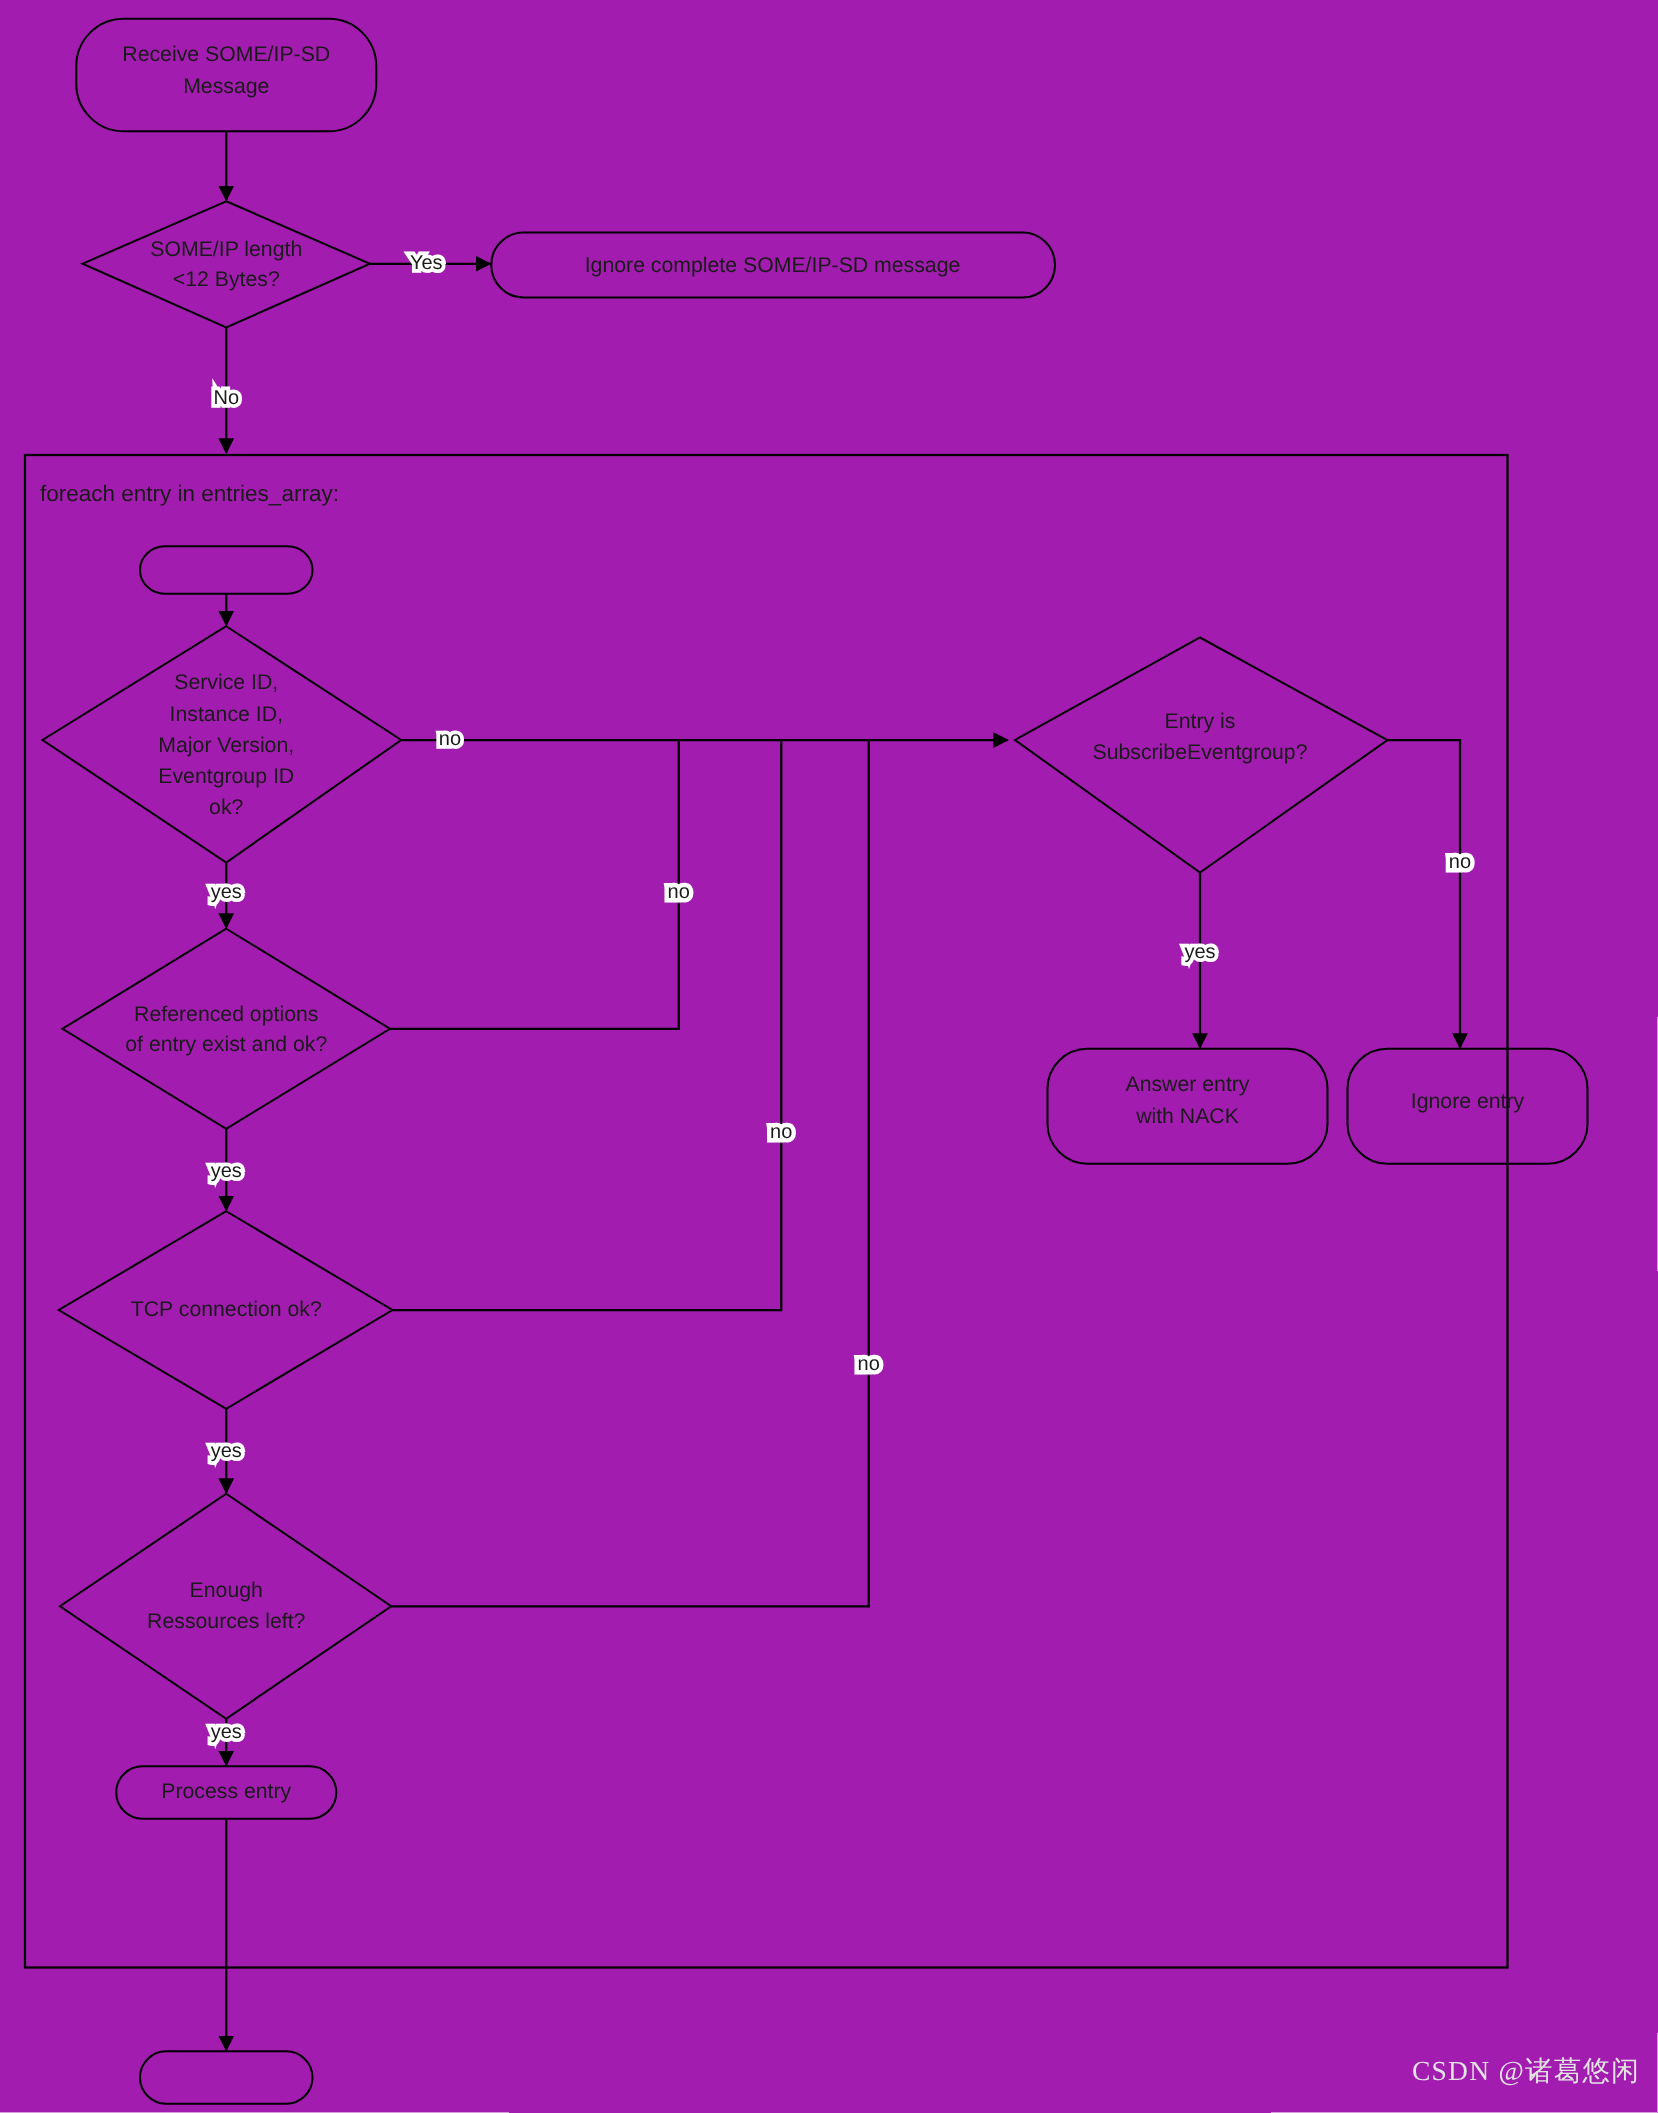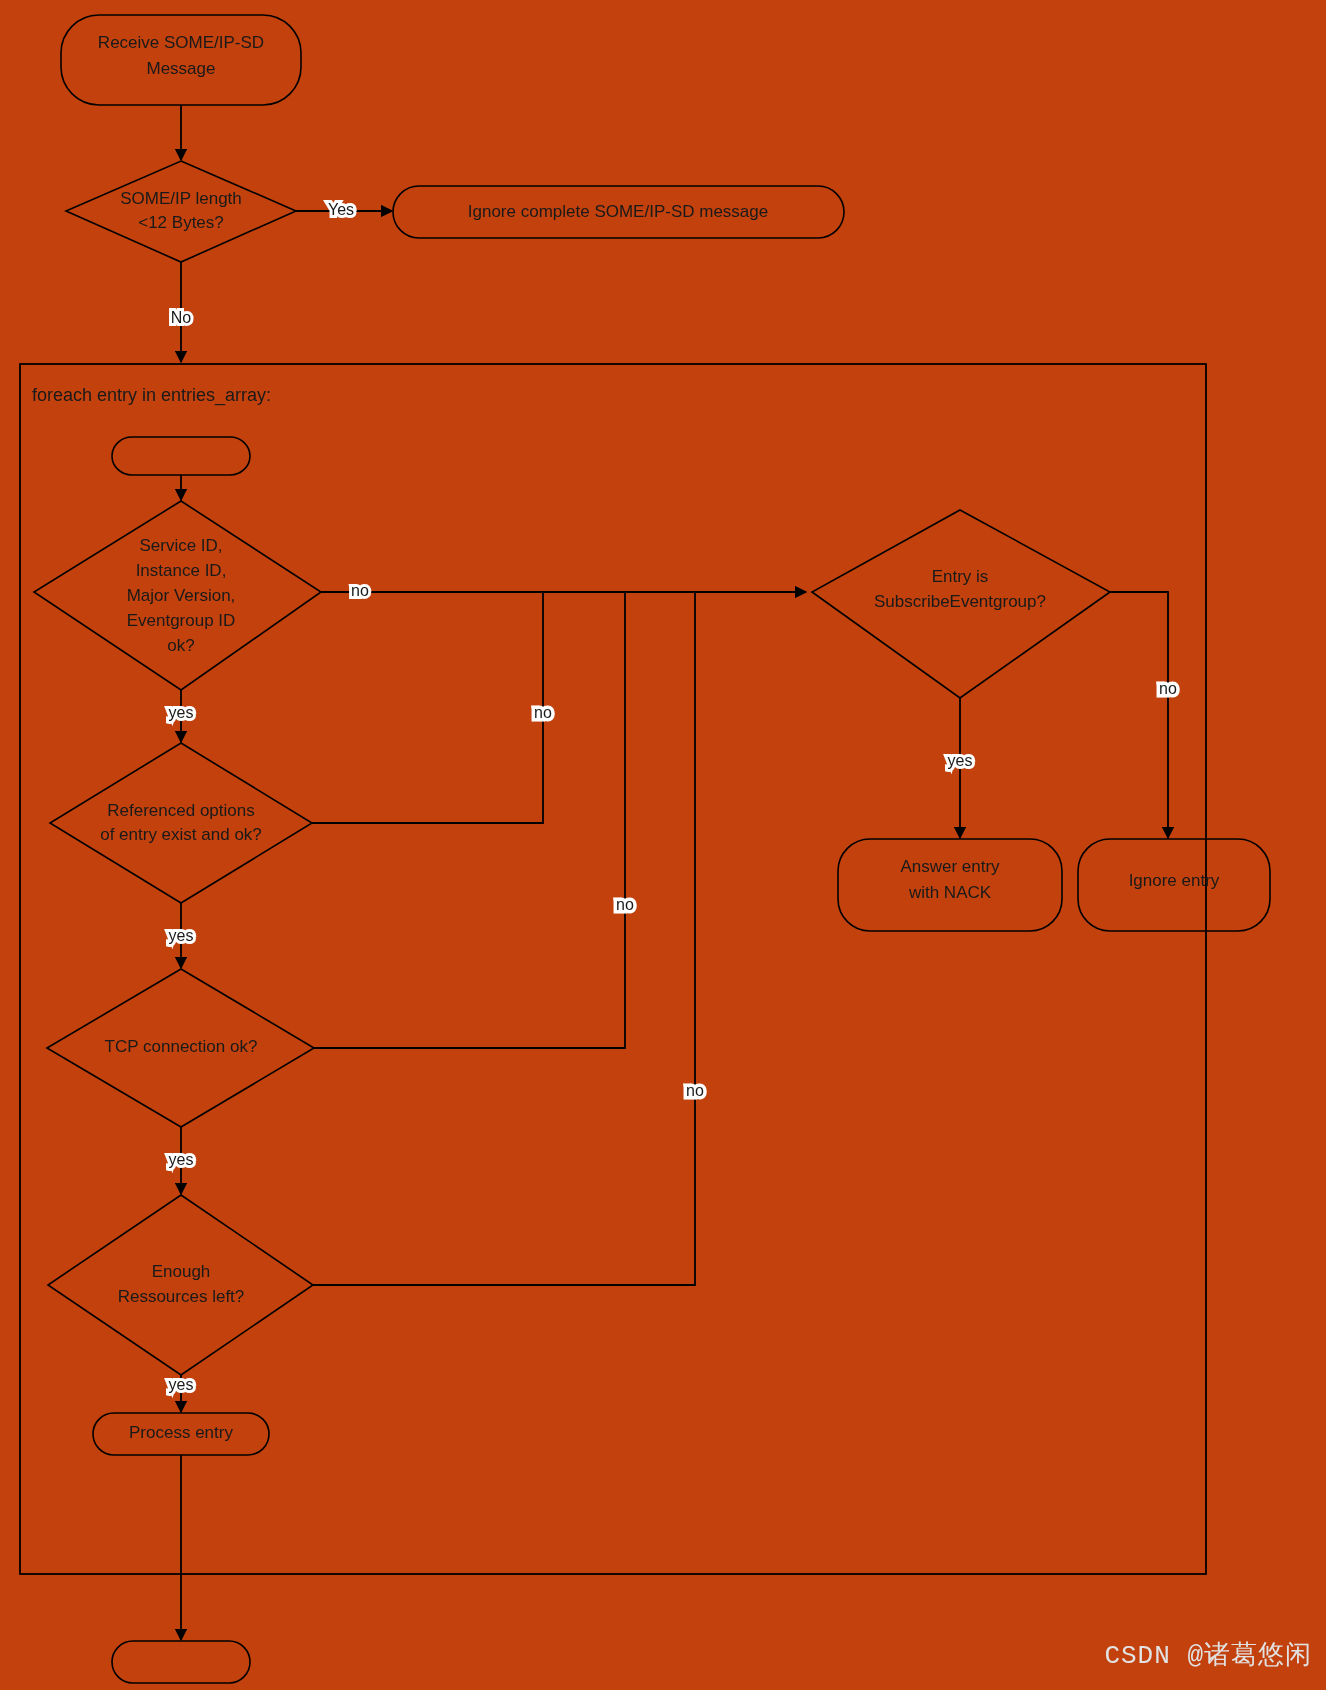--- a/index.html
+++ b/index.html
@@ -7,21 +7,21 @@
     padding: 0;
     background: #ffffff;
   }
   body {
     font-family: "Liberation Sans", sans-serif;
   }
   #canvas {
     position: relative;
     width: 1326px;
     height: 1690px;
-    background: #c2410c;
+    background: #a21caf;
     overflow: hidden;
   }
   svg#flow {
     position: absolute;
     left: 0;
     top: 0;
     width: 1326px;
     height: 1690px;
   }
   .shape-fill { fill: #ffffff; }
@@ -46,22 +46,22 @@
     font-family: "Liberation Sans", sans-serif;
     font-size: 18px;
     fill: #1a1a1a;
     text-anchor: start;
     dominant-baseline: middle;
   }
   .watermark {
     position: absolute;
     right: 14px;
     bottom: 18px;
-    font-family: Liberation Mono, monospace;
-    font-size: 26px;
+    font-family: Liberation Serif, serif;
+    font-size: 22px;
     color: #e2e2e2;
     letter-spacing: 1px;
     user-select: none;
     white-space: nowrap;
   }
 </style>
 </head>
 <body>
 
 <div id="canvas">

